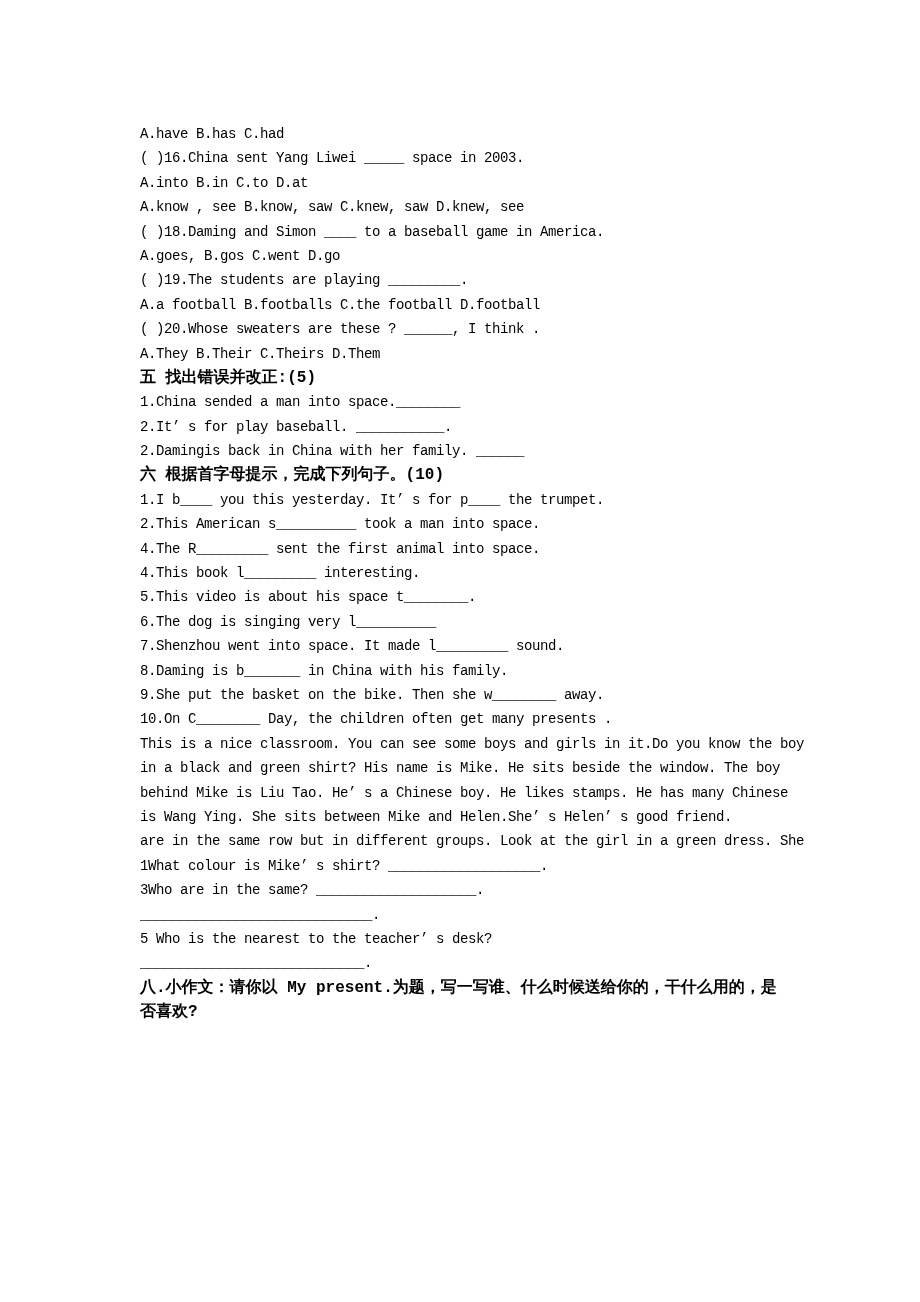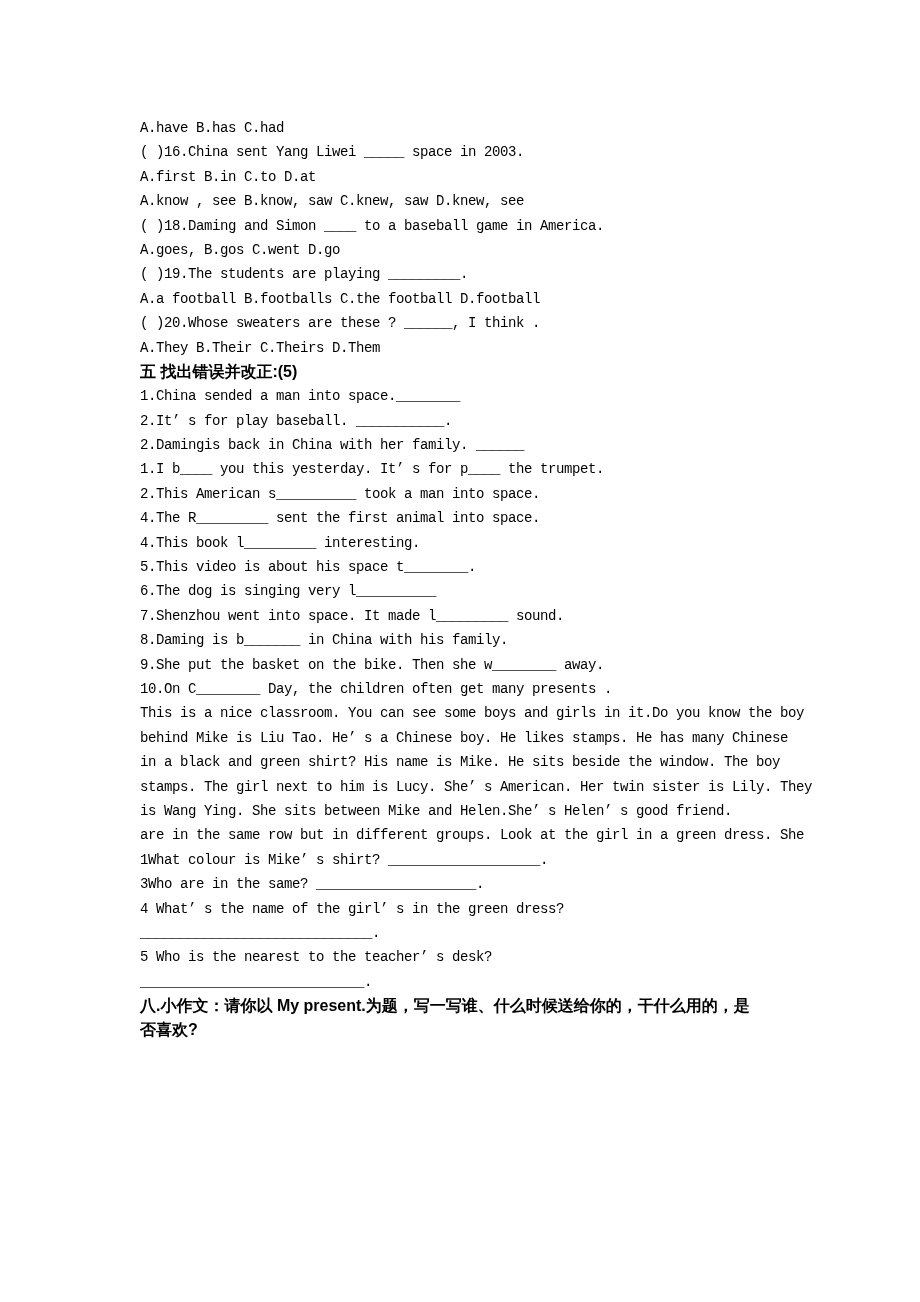--- a/index.html
+++ b/index.html
@@ -10,76 +10,75 @@
   .page {
     position: relative;
     width: 920px;
     height: 1302px;
     background: #ffffff;
     overflow: hidden;
   }
   .content {
     position: absolute;
     left: 140px;
-    top: 116px;
+    top: 122px;
     width: 720px;
   }
   .line {
     font-family: "Liberation Mono", "DejaVu Sans Mono", monospace;
     font-size: 14px;
     line-height: 24.4px;
     height: 24.4px;
     color: #000000;
     white-space: pre-wrap;
     letter-spacing: -0.4px;
   }
   .heading {
-    font-family: Liberation Sans, sans-serif;
+    font-family: Liberation Mono, monospace;
     font-weight: bold;
     font-size: 16px;
     letter-spacing: 0;
   }
 </style>
 </head>
 <body>
 
 <div class="page">
   <div class="content">
     <div class="line">A.have B.has C.had</div>
     <div class="line">( )16.China sent Yang Liwei _____ space in 2003.</div>
-    <div class="line">A.first B.in C.to D.at</div>
+    <div class="line">A.into B.in C.to D.at</div>
     <div class="line">A.know , see B.know, saw C.knew, saw D.knew, see</div>
     <div class="line">( )18.Daming and Simon ____ to a baseball game in America.</div>
     <div class="line">A.goes, B.gos C.went D.go</div>
     <div class="line">( )19.The students are playing _________.</div>
     <div class="line">A.a football B.footballs C.the football D.football</div>
     <div class="line">( )20.Whose sweaters are these ? ______, I think .</div>
     <div class="line">A.They B.Their C.Theirs D.Them</div>
     <div class="line heading">五 找出错误并改正:(5)</div>
     <div class="line">1.China sended a man into space.________</div>
     <div class="line">2.It’ s for play baseball. ___________.</div>
     <div class="line">2.Damingis back in China with her family. ______</div>
+    <div class="line heading">六 根据首字母提示，完成下列句子。(10)</div>
     <div class="line">1.I b____ you this yesterday. It’ s for p____ the trumpet.</div>
     <div class="line">2.This American s__________ took a man into space.</div>
     <div class="line">4.The R_________ sent the first animal into space.</div>
     <div class="line">4.This book l_________ interesting.</div>
     <div class="line">5.This video is about his space t________.</div>
     <div class="line">6.The dog is singing very l__________</div>
     <div class="line">7.Shenzhou went into space. It made l_________ sound.</div>
     <div class="line">8.Daming is b_______ in China with his family.</div>
     <div class="line">9.She put the basket on the bike. Then she w________ away.</div>
     <div class="line">10.On C________ Day, the children often get many presents .</div>
     <div class="line">This is a nice classroom. You can see some boys and girls in it.Do you know the boy</div>
+    <div class="line">in a black and green shirt? His name is Mike. He sits beside the window. The boy</div>
     <div class="line">behind Mike is Liu Tao. He’ s a Chinese boy. He likes stamps. He has many Chinese</div>
-    <div class="line">in a black and green shirt? His name is Mike. He sits beside the window. The boy</div>
-    <div class="line">stamps. The girl next to him is Lucy. She’ s American. Her twin sister is Lily. They</div>
     <div class="line">is Wang Ying. She sits between Mike and Helen.She’ s Helen’ s good friend.</div>
     <div class="line">are in the same row but in different groups. Look at the girl in a green dress. She</div>
     <div class="line">1What colour is Mike’ s shirt? ___________________.</div>
     <div class="line">3Who are in the same? ____________________.</div>
-    <div class="line">4 What’ s the name of the girl’ s in the green dress?</div>
     <div class="line">_____________________________.</div>
     <div class="line">5 Who is the nearest to the teacher’ s desk?</div>
     <div class="line">____________________________.</div>
     <div class="line heading">八.小作文：请你以 My present.为题，写一写谁、什么时候送给你的，干什么用的，是</div>
     <div class="line heading">否喜欢?</div>
   </div>
 </div>
 
 </body></html>

